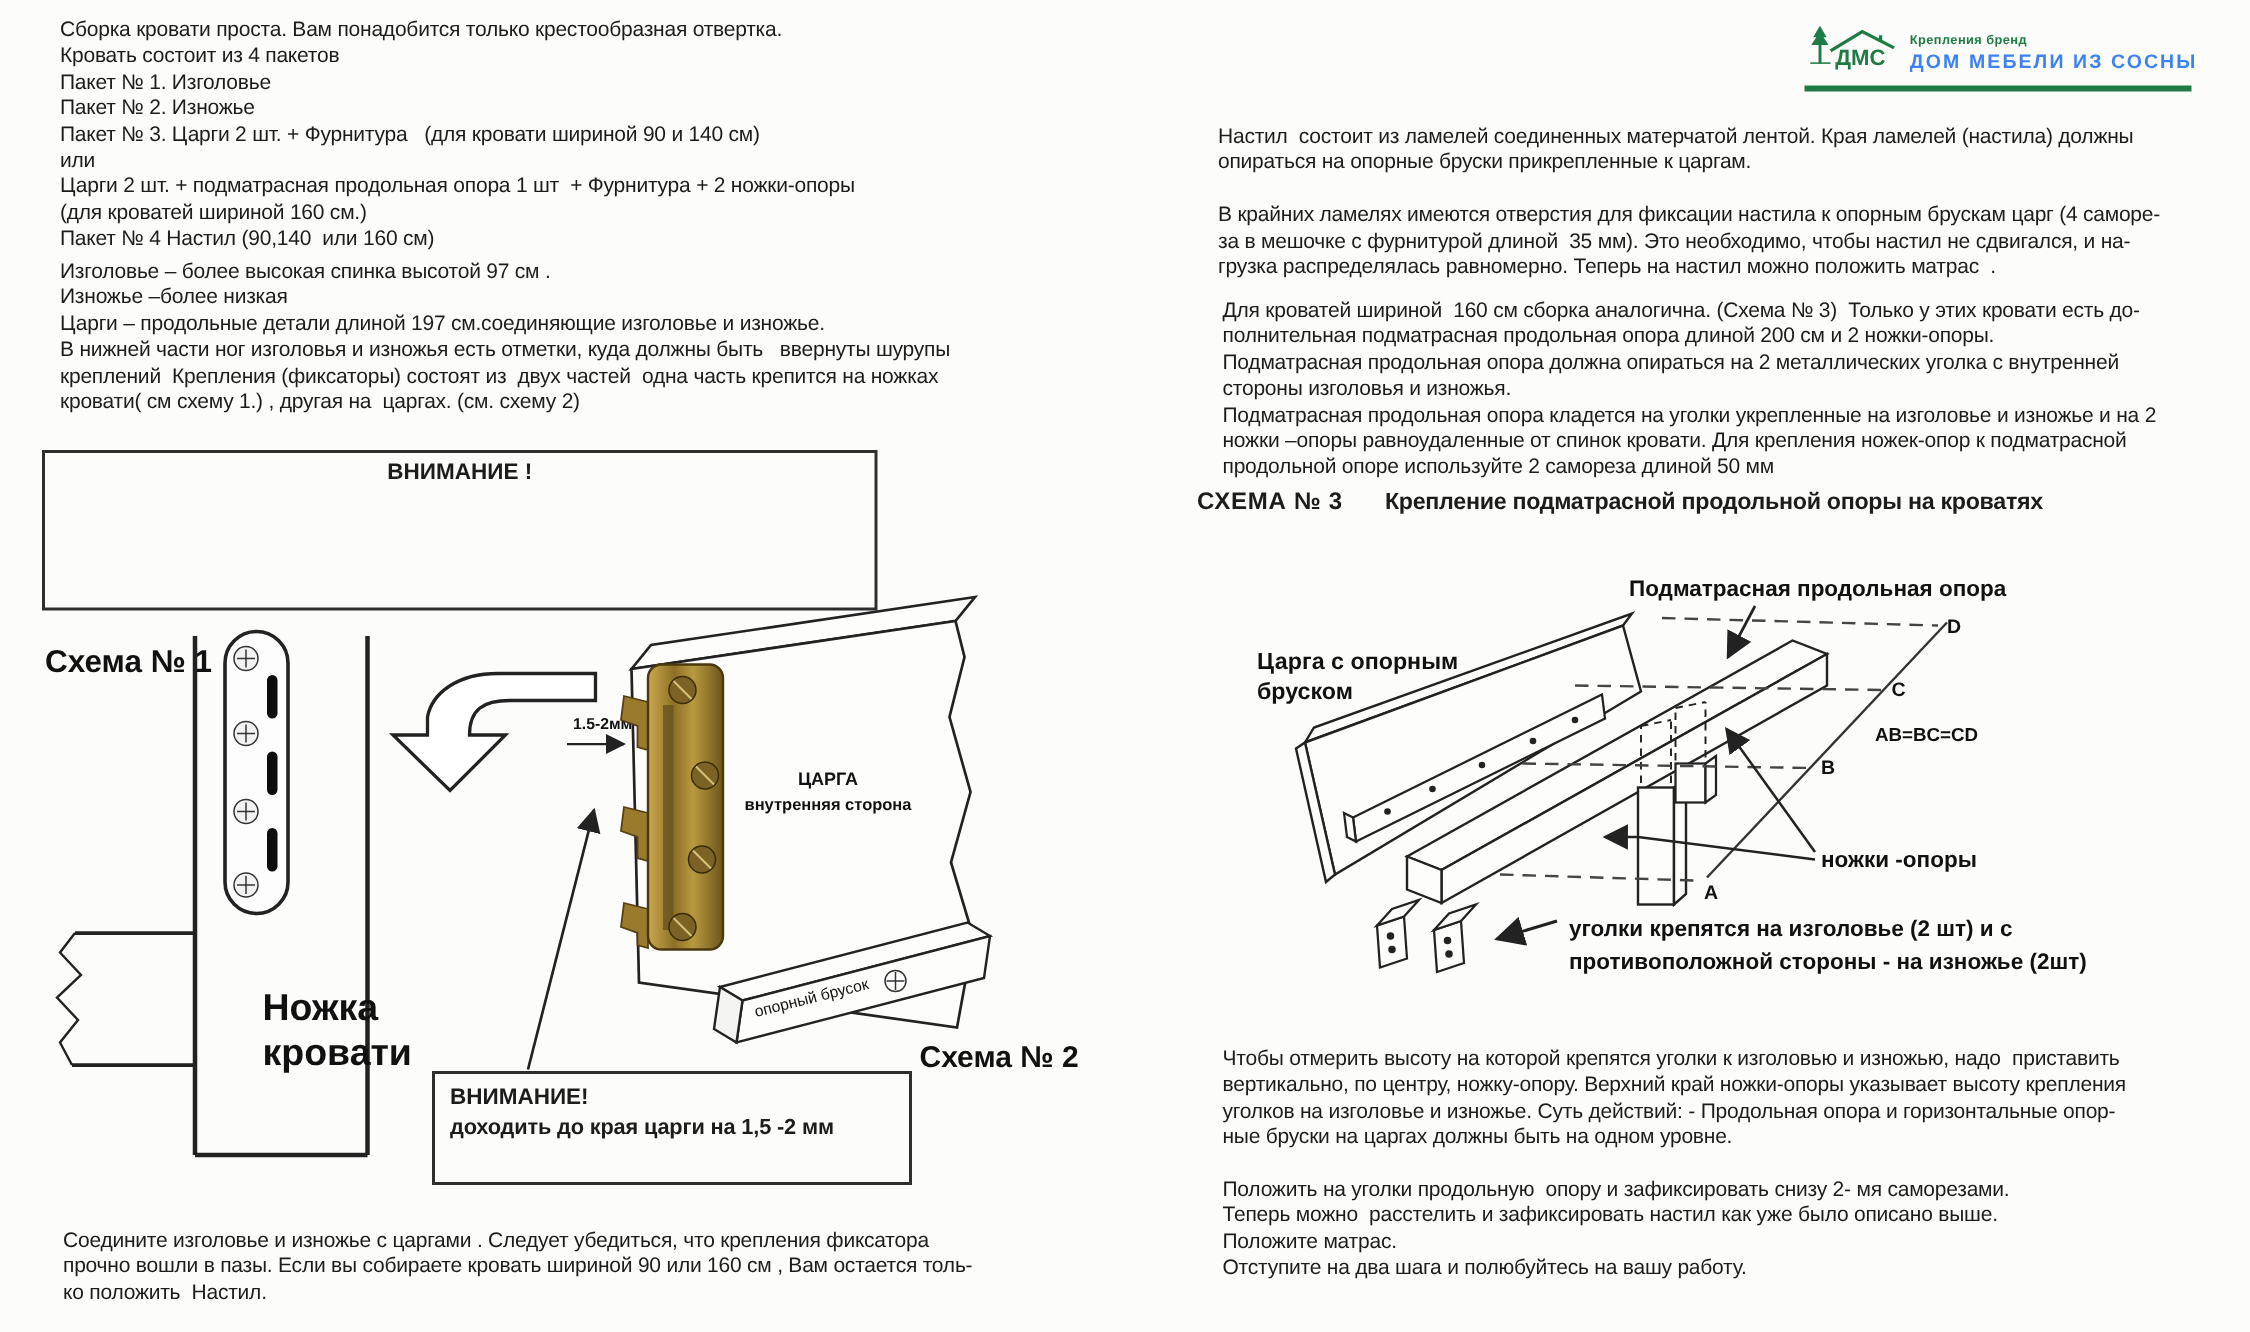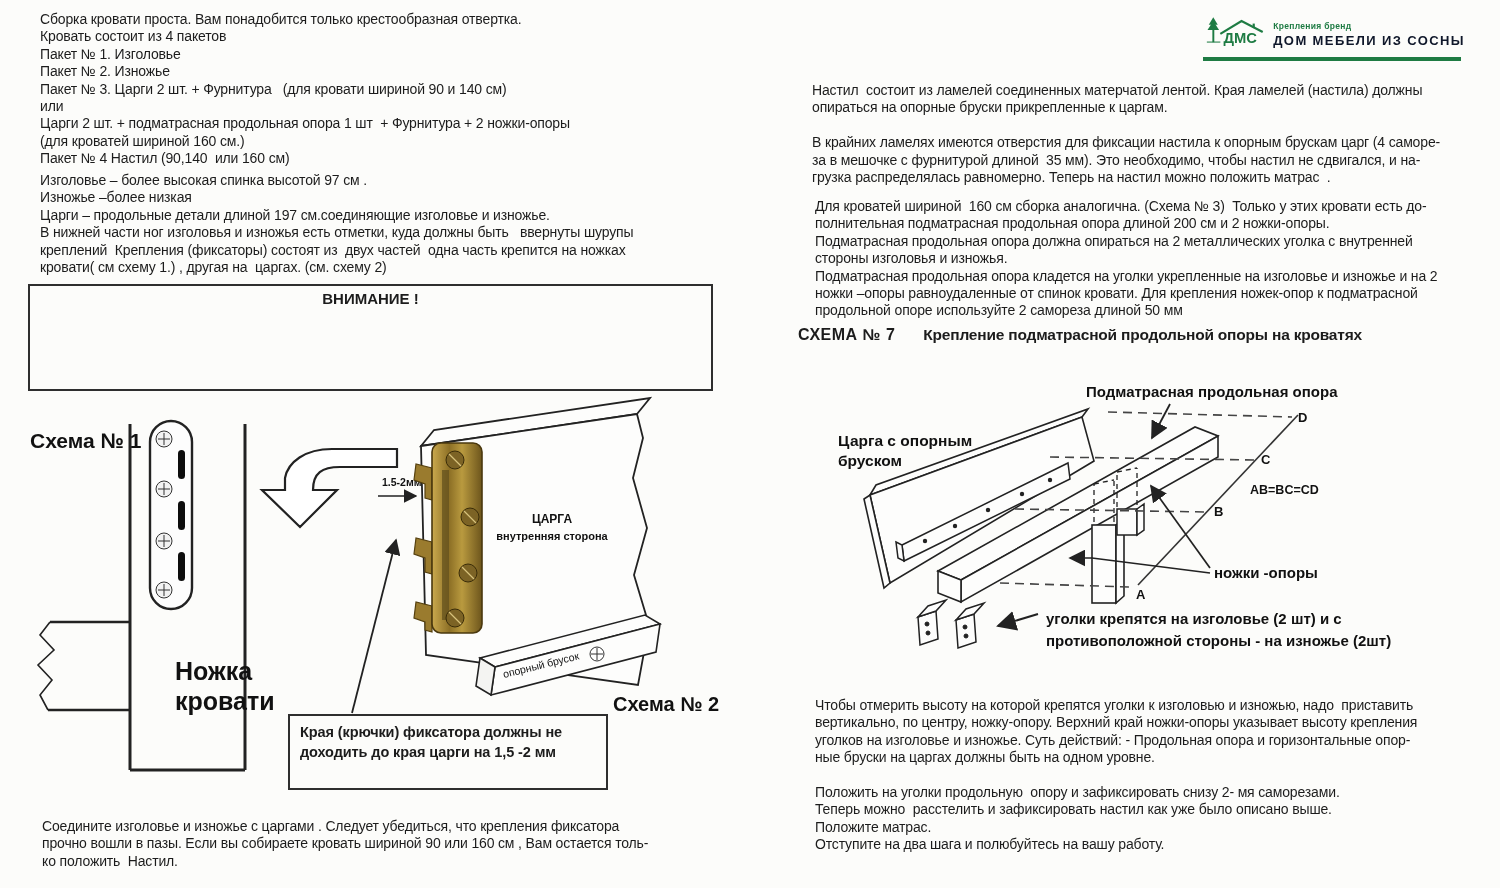--- a/index.html
+++ b/index.html
@@ -39,21 +39,21 @@
 (для кроватей шириной 160 см.)
 Пакет № 4 Настил (90,140  или 160 см)</div>
 
   <div class="txt" style="left:40px;top:172px;width:700px;">Изголовье – более высокая спинка высотой 97 см .
 Изножье –более низкая
 Царги – продольные детали длиной 197 см.соединяющие изголовье и изножье.
 В нижней части ног изголовья и изножья есть отметки, куда должны быть   ввернуты шурупы
 креплений  Крепления (фиксаторы) состоят из  двух частей  одна часть крепится на ножках
 кровати( см схему 1.) , другая на  царгах. (см. схему 2)</div>
 
-  <div class="warnbox" style="left:28px;top:284px;width:685px;height:107px;">
+  <div class="warnbox" style="left:28px;top:300px;width:557px;height:107px;">
     <div class="wtitle">ВНИМАНИЕ !</div>
   </div>
 
   <svg style="position:absolute;left:28px;top:390px;" width="702" height="400" viewBox="0 0 702 400">
     <defs>
       <marker id="ah" viewBox="0 0 10 10" refX="9" refY="5" markerWidth="9" markerHeight="9" orient="auto-start-reverse">
         <path d="M0,0 L10,5 L0,10 Z" fill="#222"></path>
       </marker>
       <linearGradient id="brass" x1="0" y1="0" x2="1" y2="0">
         <stop offset="0" stop-color="#caa94e"></stop>
@@ -147,21 +147,21 @@
         </g>
       </g>
 
       <line x1="324" y1="323" x2="368" y2="150" stroke="#222" stroke-width="1.8" marker-end="url(#ah)"></line>
     </g>
 
     <text x="585" y="321" font-size="20" font-weight="bold" fill="#111">Схема № 2</text>
   </svg>
 
   <div class="warnbox" id="warn2" style="left:288px;top:714px;width:320px;height:76px;">
-    <div class="w2line">Края (крючки) фиксатора должны не</div>
+    <div class="w2title">ВНИМАНИЕ!</div>
     <div class="w2line">доходить до края царги на 1,5 -2 мм</div>
   </div>
 
   <div class="txt" style="left:42px;top:818px;width:700px;">Соедините изголовье и изножье с царгами . Следует убедиться, что крепления фиксатора
 прочно вошли в пазы. Если вы собираете кровать шириной 90 или 160 см , Вам остается толь-
 ко положить  Настил.</div>
 
   <div id="logo">
     <div class="lrow">
       <svg width="100" height="50" viewBox="0 0 100 50">
@@ -172,21 +172,21 @@
           <rect x="6" y="43" width="21" height="1.6"></rect>
         </g>
         <g stroke="#1e7b43" stroke-width="3.4" fill="none">
           <polyline points="27,31 60,11 93,28"></polyline>
           <line x1="79" y1="15" x2="79" y2="22"></line>
         </g>
         <text x="32" y="46" font-size="23" font-weight="bold" fill="#1e7b43">ДМС</text>
       </svg>
       <div class="ltext">
         <div class="tagline" style="color:#1e7b43;">Крепления бренд</div>
-        <div class="brand" style="color:#0f172a;">ДОМ МЕБЕЛИ ИЗ СОСНЫ</div>
+        <div class="brand" style="color:#3b82f6;">ДОМ МЕБЕЛИ ИЗ СОСНЫ</div>
       </div>
     </div>
     <div class="bar" style="background:#1e7b43;"></div>
   </div>
 
   <div class="txt" style="left:812px;top:82px;width:680px;">Настил  состоит из ламелей соединенных матерчатой лентой. Края ламелей (настила) должны
 опираться на опорные бруски прикрепленные к царгам.
 
 В крайних ламелях имеются отверстия для фиксации настила к опорным брускам царг (4 саморе-
 за в мешочке с фурнитурой длиной  35 мм). Это необходимо, чтобы настил не сдвигался, и на-
@@ -194,21 +194,21 @@
 
   <div class="txt" style="left:815px;top:198px;width:680px;">Для кроватей шириной  160 см сборка аналогична. (Схема № 3)  Только у этих кровати есть до-
 полнительная подматрасная продольная опора длиной 200 см и 2 ножки-опоры.
 Подматрасная продольная опора должна опираться на 2 металлических уголка с внутренней
 стороны изголовья и изножья.
 Подматрасная продольная опора кладется на уголки укрепленные на изголовье и изножье и на 2
 ножки –опоры равноудаленные от спинок кровати. Для крепления ножек-опор к подматрасной
 продольной опоре используйте 2 самореза длиной 50 мм</div>
 
   <div id="scheme3-head">
-    <span class="shlabel">СХЕМА № 7</span><span class="shtitle">Крепление подматрасной продольной опоры  на кроватях</span>
+    <span class="shlabel">СХЕМА № 3</span><span class="shtitle">Крепление подматрасной продольной опоры  на кроватях</span>
   </div>
 
   <svg style="position:absolute;left:810px;top:362px;" width="680" height="322" viewBox="0 0 680 322">
     <defs>
       <marker id="ah3" viewBox="0 0 10 10" refX="9" refY="5" markerWidth="10" markerHeight="10" orient="auto-start-reverse">
         <path d="M0,0 L10,5 L0,10 Z" fill="#222"></path>
       </marker>
     </defs>
 
     <text x="276" y="35" font-size="15" font-weight="bold" fill="#111">Подматрасная продольная опора</text>

